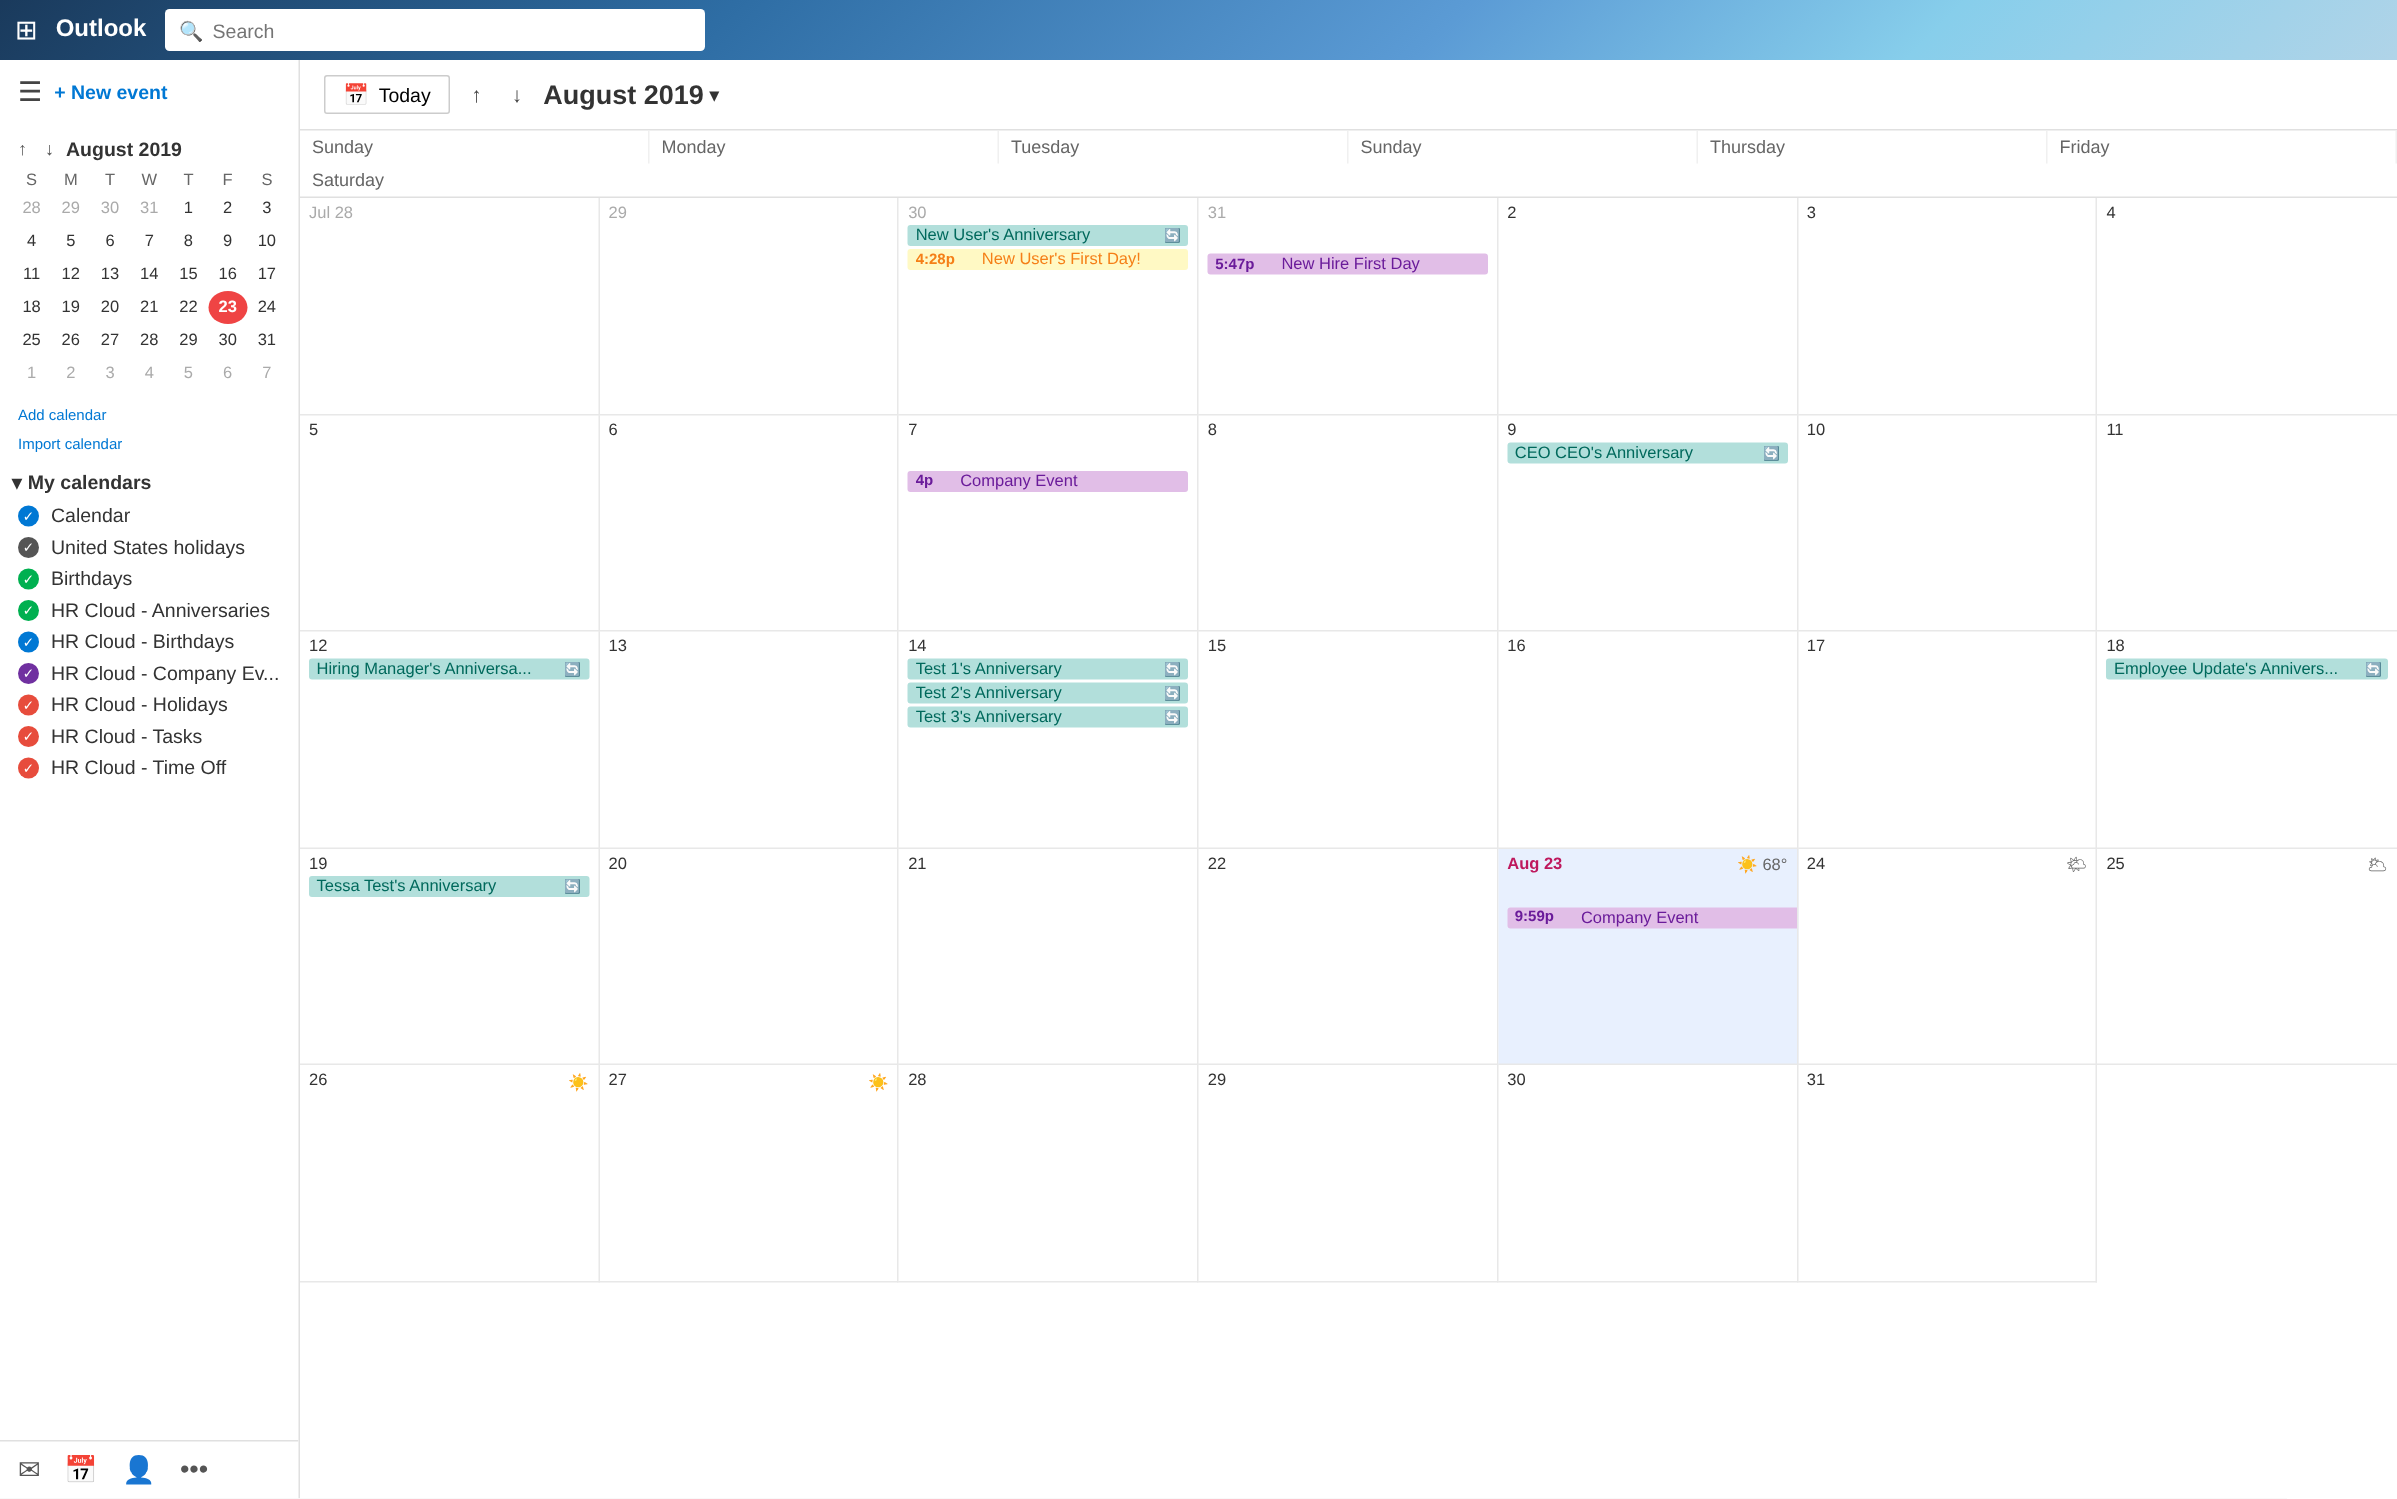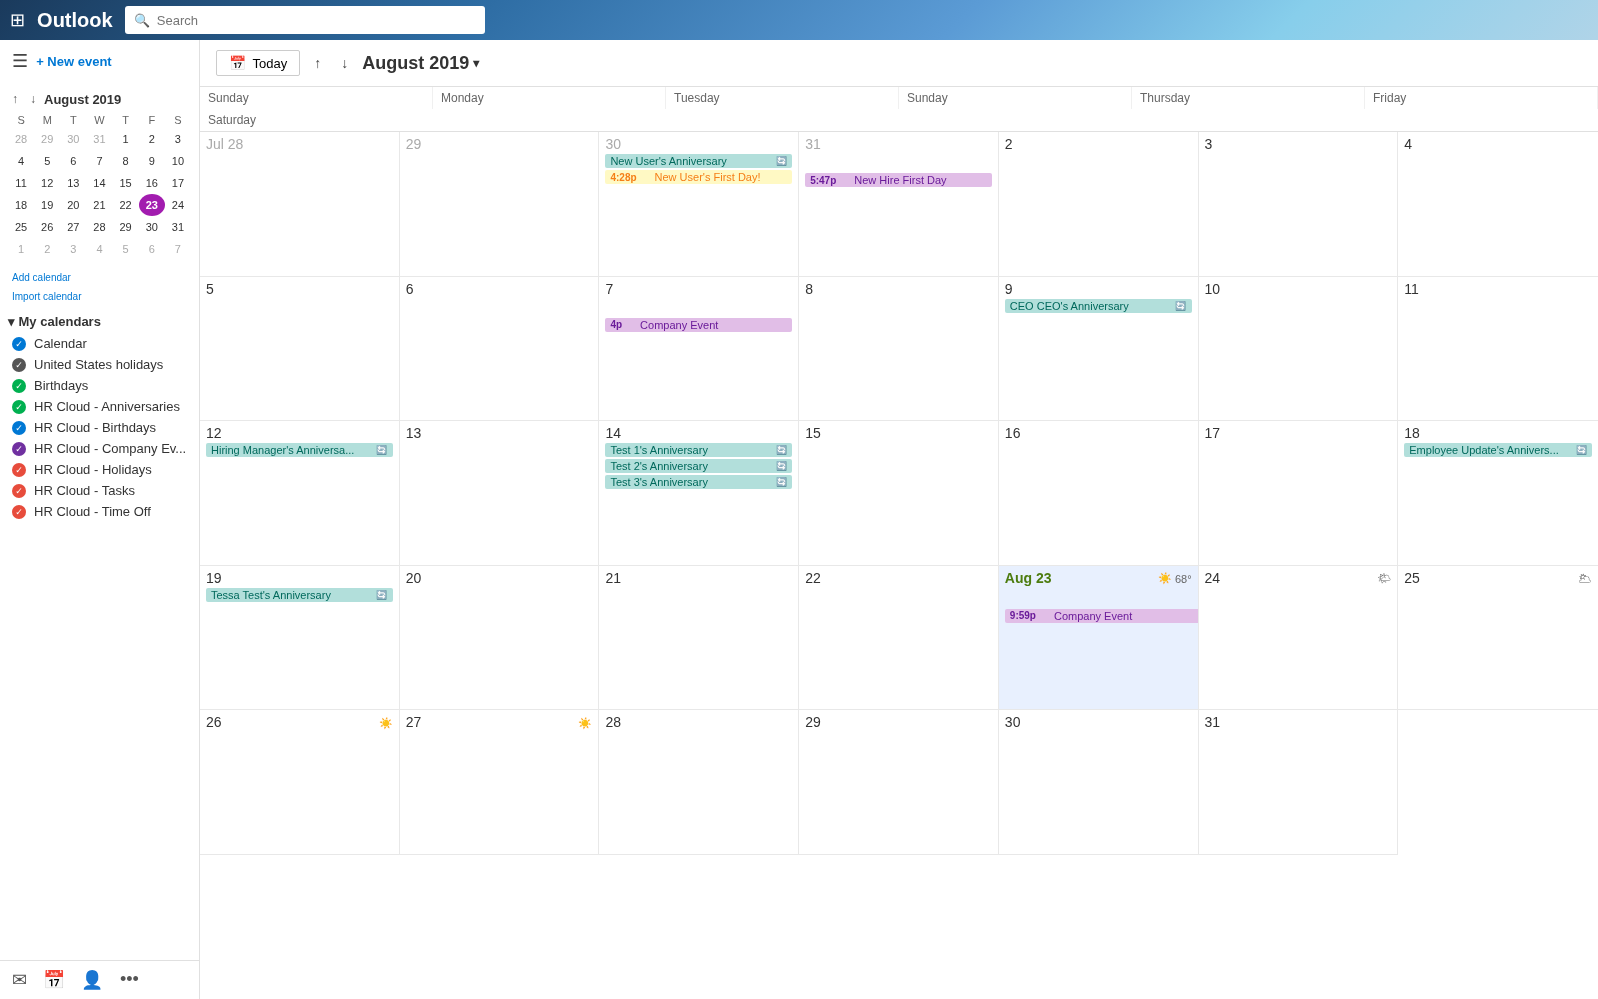--- a/index.html
+++ b/index.html
@@ -15,21 +15,21 @@
       gap: 12px;
       flex-shrink: 0;
     }
     .top-bar-waffle {
       color: white;
       font-size: 18px;
       cursor: pointer;
     }
     .top-bar-logo {
       color: white;
-      font-size: 20px;
+      font-size: 16px;
       font-weight: 600;
     }
     .top-bar-search {
       background: white;
       border-radius: 3px;
       display: flex;
       align-items: center;
       padding: 0 10px;
       gap: 6px;
       width: 360px;
@@ -128,21 +128,21 @@
     .mini-cal-grid td {
       text-align: center;
       padding: 2px 0;
       cursor: pointer;
       color: #333;
       border-radius: 50%;
       width: 26px;
       height: 22px;
     }
     .mini-cal-grid td.today {
-      background: #a21caf;
+      background: #ef4444;
       color: white;
       border-radius: 50%;
       font-weight: 600;
     }
     .mini-cal-grid td.other-month { color: #aaa; }
 
     .sidebar-link {
       padding: 4px 12px;
       font-size: 10px;
       color: #0078d4;
@@ -273,24 +273,24 @@
     }
     .cal-cell {
       border-right: 1px solid #e8e8e8;
       border-bottom: 1px solid #e8e8e8;
       padding: 4px 6px;
       overflow: hidden;
       position: relative;
     }
     .cal-cell:nth-child(7n) { border-right: none; }
     .cal-cell.today-cell { background: #e8f0fe; }
-    .cal-cell.today-cell .day-num { color: #4d7c0f; font-weight: 700; }
+    .cal-cell.today-cell .day-num { color: #be185d; font-weight: 700; }
 
     .day-num {
-      font-size: 14px;
+      font-size: 11px;
       color: #333;
       margin-bottom: 2px;
     }
     .day-num.other-month { color: #aaa; }
     .day-num.aug-label { font-size: 12px; color: #333; }
 
     .weather-info {
       font-size: 11px;
       color: #666;
       display: flex;

